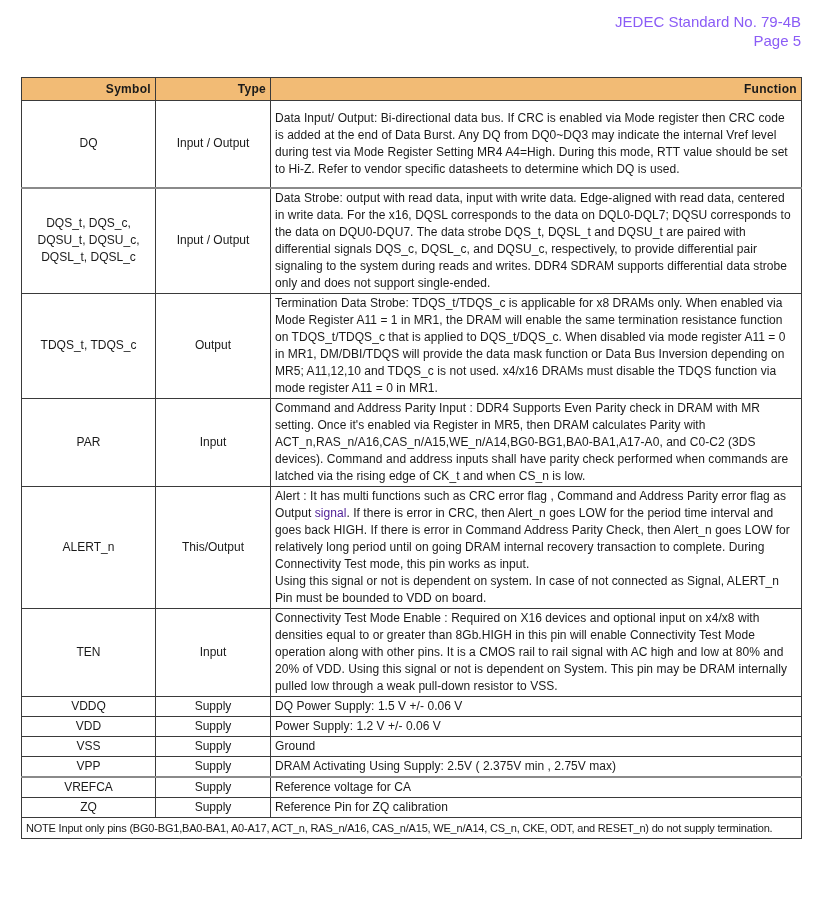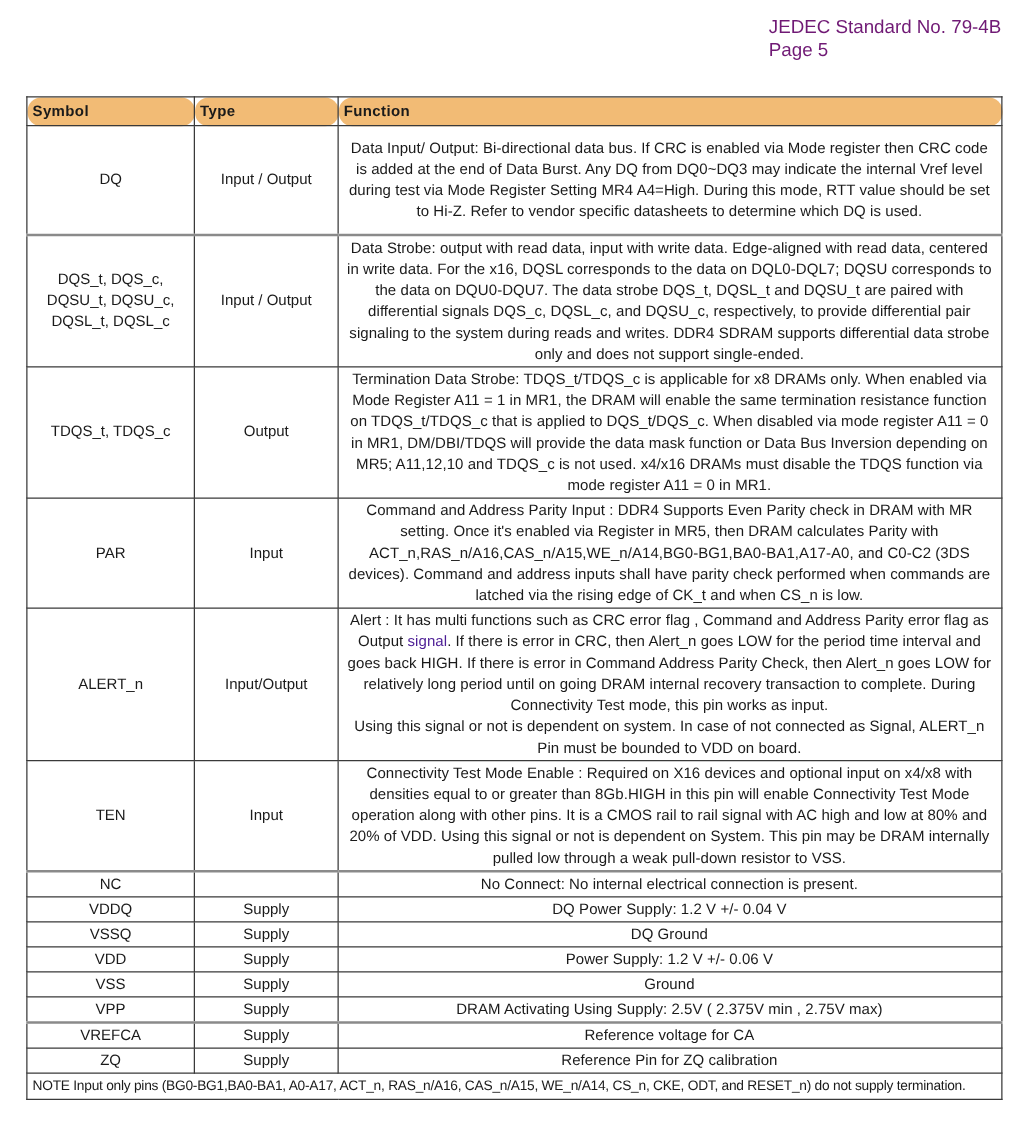--- a/index.html
+++ b/index.html
@@ -12,24 +12,24 @@
       height: 902px;
       position: relative;
       font-family: "Liberation Sans", "DejaVu Sans", sans-serif;
       color: #1a1a1a;
       overflow: hidden;
     }
     .page-header {
       position: absolute;
       right: 14px;
       top: 12px;
-      text-align: left;
+      text-align: right;
       font-size: 15px;
       line-height: 19px;
-      color: #701a75;
+      color: #8b5cf6;
     }
     .pin-table {
       position: absolute;
       left: 21px;
       top: 77px;
       width: 780px;
       border-collapse: collapse;
       table-layout: fixed;
       font-size: 12px;
       line-height: 17px;
@@ -40,30 +40,29 @@
     .pin-table th, .pin-table td {
       border: 1px solid #3a3a3a;
       padding: 0 4px;
       vertical-align: middle;
     }
     .pin-table thead th {
       background: #f2bb75;
       font-weight: bold;
       font-size: 12px;
       height: 22px;
-      text-align: left;
+      text-align: right;
       letter-spacing: 0.3px;
       color: #1a1a1a;
-      border-radius: 11px;
     }
     .pin-table td.sym, .pin-table td.type {
       text-align: center;
     }
     .pin-table td.func {
-      text-align: center;
+      text-align: left;
       padding: 1px 5px 1px 4px;
       letter-spacing: 0.05px;
     }
     .pin-table tr.row-gray-top td {
       border-top: 2px solid #8a8a8a;
     }
     .pin-table tr.short td {
       height: 19px;
       padding-top: 0;
       padding-bottom: 0;
@@ -119,50 +118,40 @@
     </tr>
 
     <tr style="height:86px;">
       <td class="sym">PAR</td>
       <td class="type">Input</td>
       <td class="func">Command and Address Parity Input : DDR4 Supports Even Parity check in DRAM with MR setting. Once it's enabled via Register in MR5, then DRAM calculates Parity with ACT_n,RAS_n/A16,CAS_n/A15,WE_n/A14,BG0-BG1,BA0-BA1,A17-A0, and C0-C2 (3DS devices). Command and address inputs shall have parity check performed when commands are latched via the rising edge of CK_t and when CS_n is low.</td>
     </tr>
 
     <tr style="height:122px;">
       <td class="sym">ALERT_n</td>
-      <td class="type">Input/Output</td>
+      <td class="type">This/Output</td>
       <td class="func">
         <span>Alert : It has multi functions such as CRC error flag , Command and Address Parity error flag as Output </span><span class="green-text">signal</span><span>. If there is error in CRC, then Alert_n goes LOW for the period time interval and goes back HIGH. If there is error in Command Address Parity Check, then Alert_n goes LOW for relatively long period until on going DRAM internal recovery transaction to complete. During Connectivity Test mode, this pin works as input.</span><br>
         <span>Using this signal or not is dependent on system. In case of not connected as Signal, ALERT_n Pin must be bounded to VDD on board.</span>
       </td>
     </tr>
 
     <tr style="height:84px;">
       <td class="sym">TEN</td>
       <td class="type">Input</td>
       <td class="func">Connectivity Test Mode Enable : Required on X16 devices and optional input on x4/x8 with densities equal to or greater than 8Gb.HIGH in this pin will enable Connectivity Test Mode operation along with other pins. It is a CMOS rail to rail signal with AC high and low at 80% and 20% of VDD. Using this signal or not is dependent on System. This pin may be DRAM internally pulled low through a weak pull-down resistor to VSS.</td>
     </tr>
 
-    <tr class="short row-gray-top">
-      <td class="sym">NC</td>
-      <td class="type"></td>
-      <td class="func">No Connect: No internal electrical connection is present.</td>
-    </tr>
 
     <tr class="short">
       <td class="sym">VDDQ</td>
       <td class="type">Supply</td>
-      <td class="func">DQ Power Supply: 1.2 V +/- 0.04 V</td>
+      <td class="func">DQ Power Supply: 1.5 V +/- 0.06 V</td>
     </tr>
 
-    <tr class="short">
-      <td class="sym">VSSQ</td>
-      <td class="type">Supply</td>
-      <td class="func">DQ Ground</td>
-    </tr>
 
     <tr class="short">
       <td class="sym">VDD</td>
       <td class="type">Supply</td>
       <td class="func">Power Supply: 1.2 V +/- 0.06 V</td>
     </tr>
 
     <tr class="short">
       <td class="sym">VSS</td>
       <td class="type">Supply</td>

